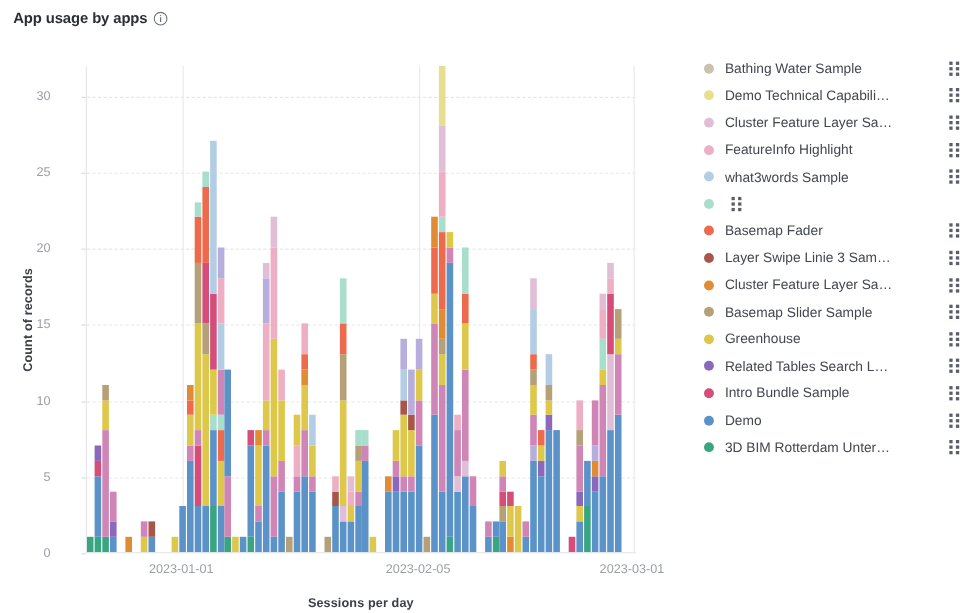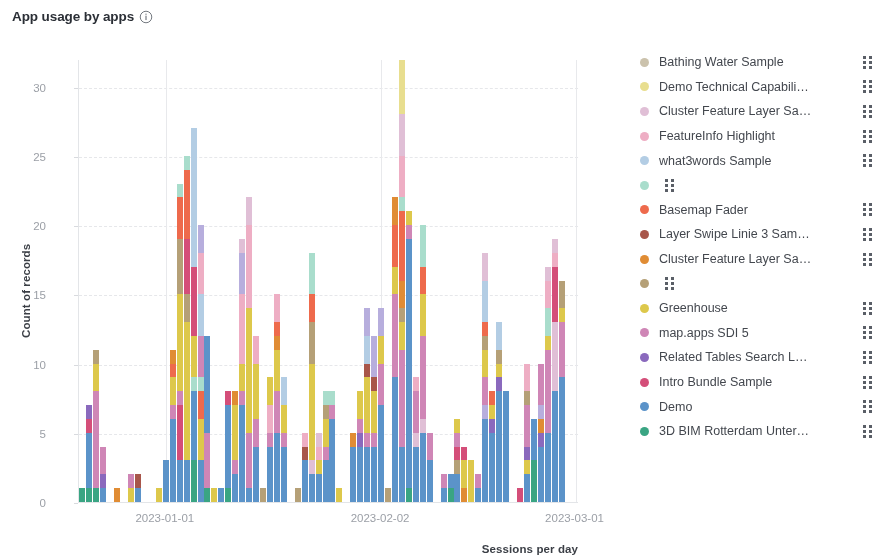--- a/index.html
+++ b/index.html
@@ -115,21 +115,21 @@
     transform: rotate(-90deg);
     left: 20px;
     top: 300px;
     letter-spacing: 0.1px;
   }
   #xlabel {
     position: absolute;
     left: 78px;
     width: 500px;
     top: 505px;
-    text-align: right;
+    text-align: center;
     font-size: 11.5px;
     font-weight: bold;
     color: #3b3f46;
     letter-spacing: 0.1px;
   }
 
   .bar {
     position: absolute;
     bottom: 0;
   }
@@ -578,21 +578,21 @@
     <div class="ytickmark" style="top: 326.562px; left: 74px;"></div>
     <div class="ytick" style="top: 257.344px;">15</div>
     <div class="ytickmark" style="top: 257.344px; left: 74px;"></div>
     <div class="ytick" style="top: 188.125px;">20</div>
     <div class="ytickmark" style="top: 188.125px; left: 74px;"></div>
     <div class="ytick" style="top: 118.906px;">25</div>
     <div class="ytickmark" style="top: 118.906px; left: 74px;"></div>
     <div class="ytick" style="top: 49.6875px;">30</div>
     <div class="ytickmark" style="top: 49.6875px; left: 74px;"></div>
     <div class="xtick" style="left: 164.806px; top: 474px;">2023-01-01</div>
-    <div class="xtick" style="left: 380.083px; top: 474px;">2023-02-02</div>
+    <div class="xtick" style="left: 380.083px; top: 474px;">2023-02-05</div>
     <div class="xtick" style="left: 574.528px; top: 474px;">2023-03-01</div>
   </div>
 
 <div id="legend">
     <div class="legend-row">
       <span class="legend-dot" style="background: rgb(203, 194, 172);"></span>
       <span class="legend-label">Bathing Water Sample</span>
       <span class="grip">
         <i></i>
         <i></i>
@@ -692,20 +692,21 @@
         <i></i>
         <i></i>
         <i></i>
         <i></i>
         <i></i>
         <i></i>
       </span>
     </div>
     <div class="legend-row">
       <span class="legend-dot" style="background: rgb(181, 160, 119);"></span>
+      <span class="legend-label">Basemap Slider Sample</span>
       <span class="grip">
         <i></i>
         <i></i>
         <i></i>
         <i></i>
         <i></i>
         <i></i>
       </span>
     </div>
     <div class="legend-row">
@@ -714,32 +715,20 @@
       <span class="grip">
         <i></i>
         <i></i>
         <i></i>
         <i></i>
         <i></i>
         <i></i>
       </span>
     </div>
     <div class="legend-row">
-      <span class="legend-dot" style="background: rgb(207, 134, 182);"></span>
-      <span class="legend-label">map.apps SDI 5</span>
-      <span class="grip">
-        <i></i>
-        <i></i>
-        <i></i>
-        <i></i>
-        <i></i>
-        <i></i>
-      </span>
-    </div>
-    <div class="legend-row">
       <span class="legend-dot" style="background: rgb(138, 105, 189);"></span>
       <span class="legend-label">Related Tables Search L…</span>
       <span class="grip">
         <i></i>
         <i></i>
         <i></i>
         <i></i>
         <i></i>
         <i></i>
       </span>

